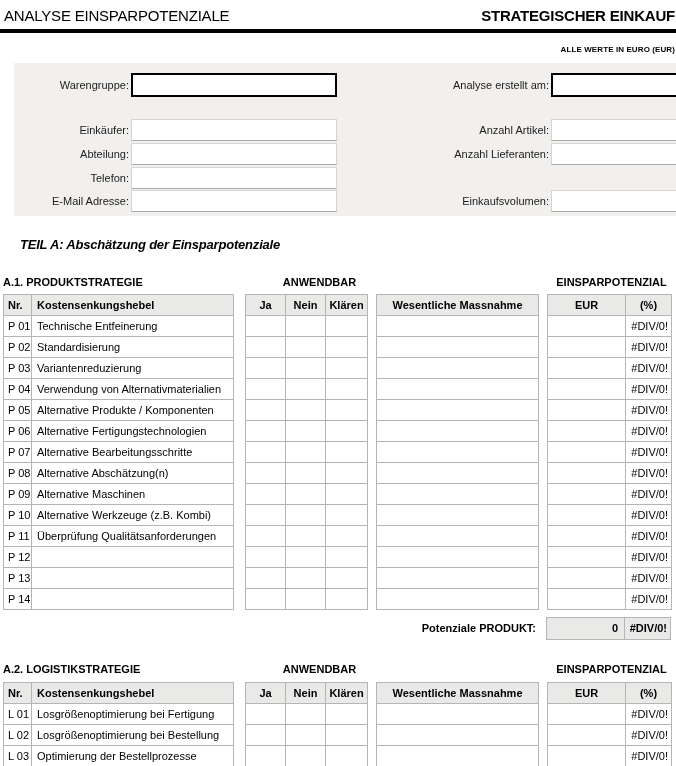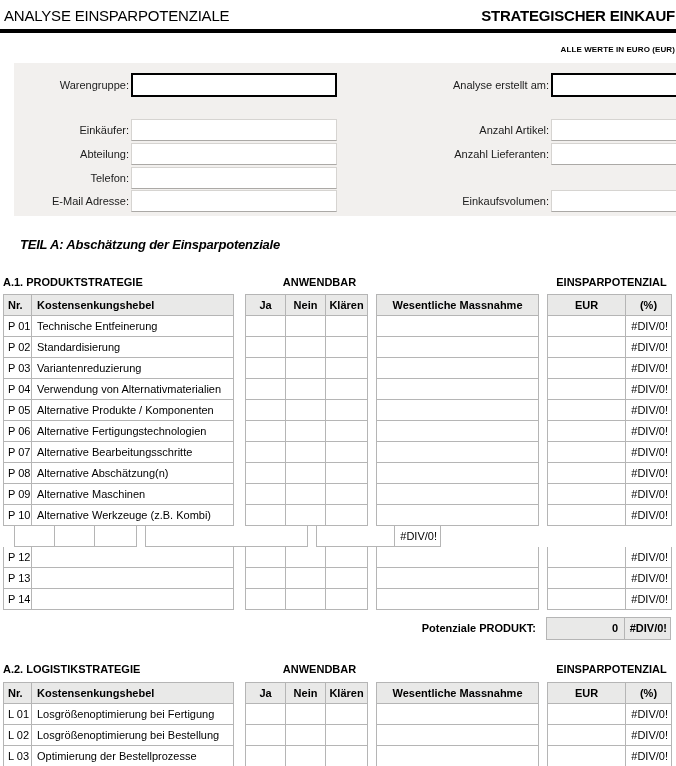--- a/index.html
+++ b/index.html
@@ -360,20 +360,24 @@
           <div class="cell c-mass"></div>
         </div>
         <div class="gap g3"></div>
         <div class="seg">
           <div class="cell c-eur"></div>
           <div class="cell c-pct">#DIV/0!</div>
         </div>
       </div>
 
       <div class="trow">
+        <div class="seg">
+          <div class="cell c-nr">P 11</div>
+          <div class="cell c-hebel">Überprüfung Qualitätsanforderungen</div>
+        </div>
         <div class="gap g1"></div>
         <div class="seg">
           <div class="cell c-ja center"></div>
           <div class="cell c-nein center"></div>
           <div class="cell c-klaeren center"></div>
         </div>
         <div class="gap g2"></div>
         <div class="seg">
           <div class="cell c-mass"></div>
         </div>

